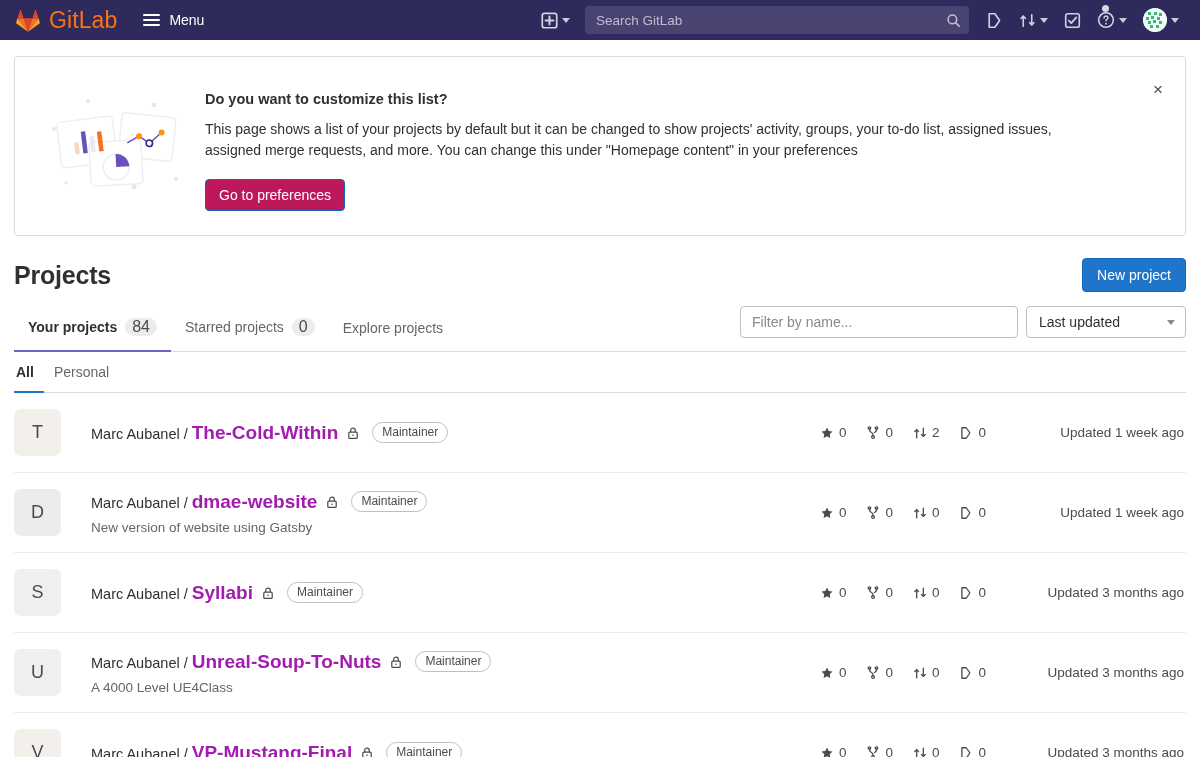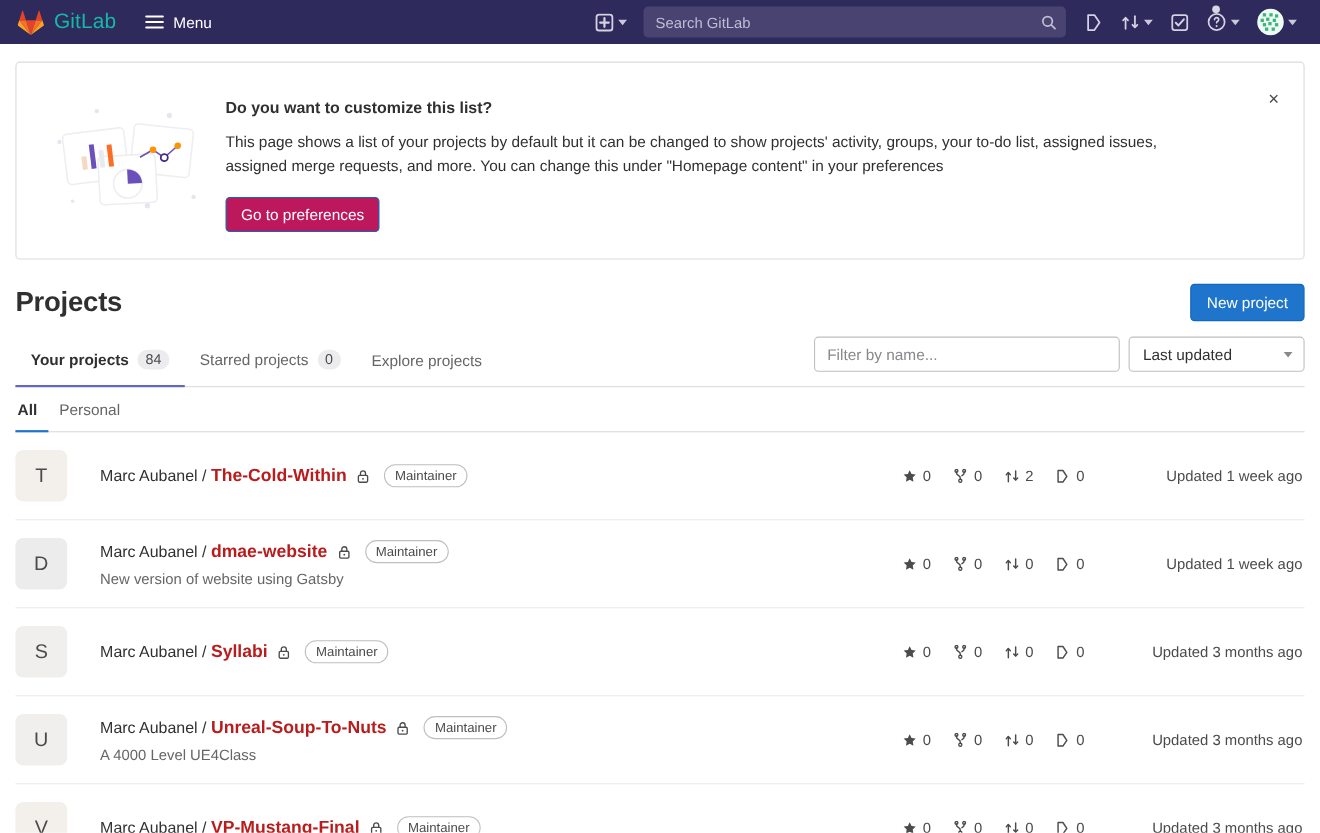--- a/index.html
+++ b/index.html
@@ -18,21 +18,21 @@
     height: 40px;
     background: #2e2a5b;
     display: flex;
     align-items: center;
     padding: 0 14px 0 16px;
     position: relative;
   }
   .nav-brand { display: flex; align-items: center; gap: 9px; }
   .tanuki { width: 24px; height: 23px; display: block; }
   .brand-text {
-    color: #14b8a6; font-size: 19px; letter-spacing: .1px;
+    color: #f97316; font-size: 23px; letter-spacing: .1px;
   }
   .menu-btn {
     display: flex; align-items: center; gap: 9px;
     margin-left: 26px; color: #fff; font-size: 14px; cursor: pointer;
   }
   .hamburger { display: flex; flex-direction: column; gap: 3px; width: 17px; }
   .hamburger i { display: block; height: 2px; background: #fff; border-radius: 1px; }
 
   .nav-right {
     margin-left: auto; display: flex; align-items: center; gap: 2px; height: 100%;
@@ -113,21 +113,21 @@
   }
   .tabs { display: flex; align-items: flex-end; gap: 0; }
   .tab {
     padding: 12px 14px 14px; font-size: 14px; color: #666; cursor: pointer;
     display: flex; align-items: center; gap: 8px;
     border-bottom: 2px solid transparent; margin-bottom: -1px;
   }
   .tab.active { color: #303030; font-weight: bold; border-bottom-color: #6666c4; }
   .tab-count {
     background: #ececef; color: #4b4b4b; border-radius: 9px;
-    font-size: 13px; font-weight: normal; padding: 2px 7px; line-height: 14px;
+    font-size: 16px; font-weight: normal; padding: 2px 7px; line-height: 14px;
   }
   .tabs-tools { display: flex; align-items: center; gap: 8px; padding-bottom: 9px; }
   .filter-input {
     width: 278px; height: 32px; border: 1px solid #bfbfbf; border-radius: 4px;
     padding: 0 11px; font-size: 14px; color: #303030; font-family: inherit;
     background: #fff;
   }
   .filter-input::placeholder { color: #89888d; }
   .sort-select {
     width: 160px; height: 32px; border: 1px solid #bfbfbf; border-radius: 4px;
@@ -155,21 +155,21 @@
     min-height: 72px;
   }
   .proj-avatar {
     width: 47px; height: 47px; border-radius: 7px;
     display: flex; align-items: center; justify-content: center;
     font-size: 18px; color: #4b4b4b; flex: 0 0 47px;
   }
   .proj-main { flex: 1; min-width: 0; padding-left: 30px; }
   .proj-title-line { display: flex; align-items: center; gap: 8px; }
   .proj-ns { font-size: 14.5px; color: #303030; }
-  .proj-name { font-size: 16px; color: #b91c1c; font-weight: bold; }
+  .proj-name { font-size: 19px; color: #a21caf; font-weight: bold; }
   .lock-ico { width: 14px; height: 14px; stroke: #4b4b4b; fill: none; stroke-width: 1.4; display:block; }
   .badge-role {
     border: 1px solid #bfbfbf; border-radius: 11px; color: #4b4b4b;
     font-size: 12px; padding: 2px 9px 3px; line-height: 14px; margin-left: 4px;
   }
   .proj-desc { font-size: 13.5px; color: #666; margin-top: 7px; }
   .proj-stats { display: flex; align-items: center; gap: 20px; color: #4b4b4b; font-size: 13.5px; }
   .stat { display: flex; align-items: center; gap: 5px; }
   .stat svg { display: block; }
   .proj-updated {

